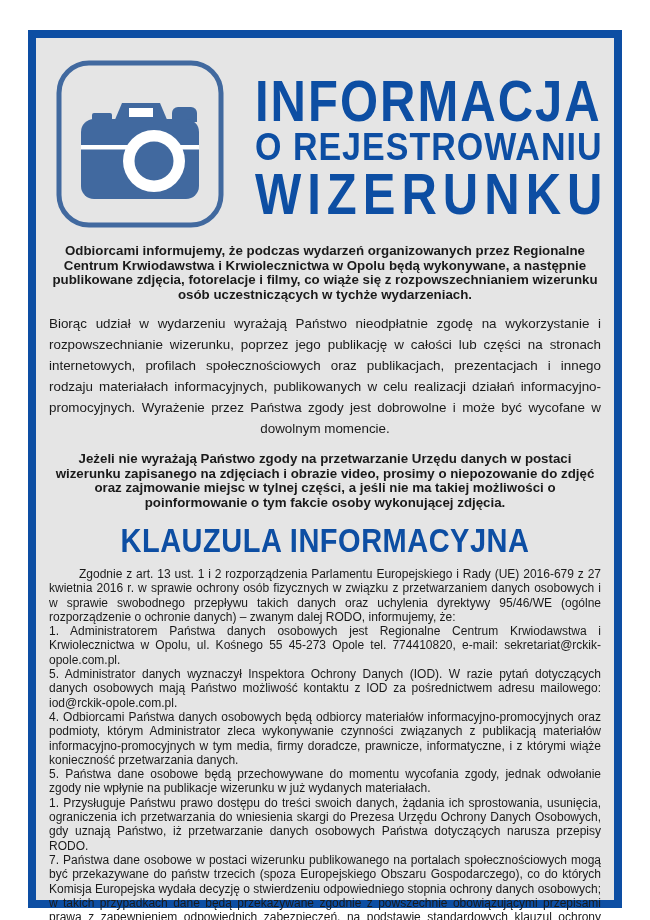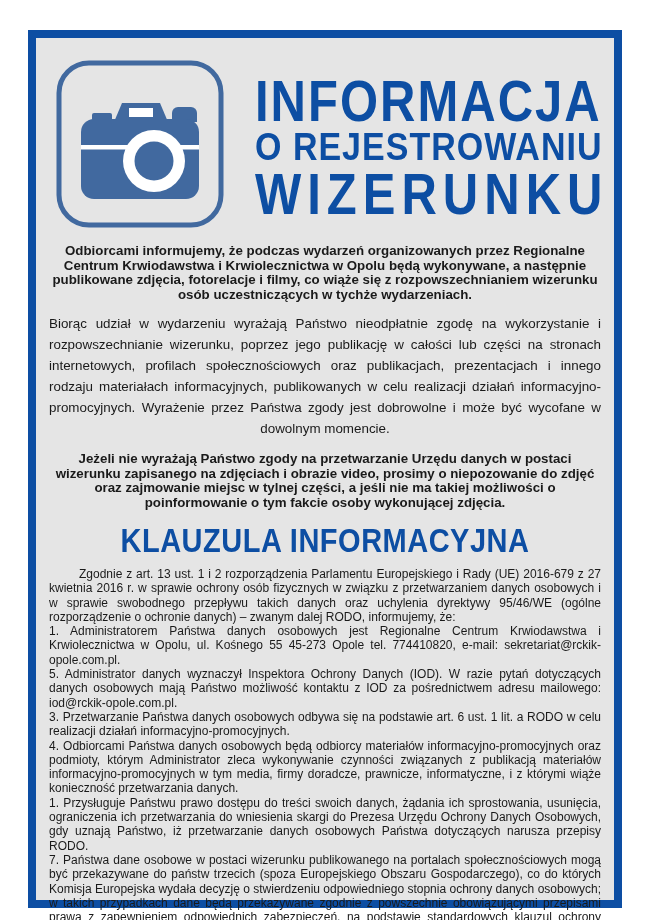--- a/index.html
+++ b/index.html
@@ -148,20 +148,20 @@
     <p class="justify-center-last">Biorąc udział w wydarzeniu wyrażają Państwo nieodpłatnie zgodę na wykorzystanie i rozpowszechnianie wizerunku, poprzez jego publikację w całości lub części na stronach internetowych, profilach społecznościowych oraz publikacjach, prezentacjach i innego rodzaju materiałach informacyjnych, publikowanych w celu realizacji działań informacyjno-promocyjnych. Wyrażenie przez Państwa zgody jest dobrowolne i może być wycofane w dowolnym momencie.</p>
 
     <p class="bold-center">Jeżeli nie wyrażają Państwo zgody na przetwarzanie Urzędu danych w postaci wizerunku zapisanego na zdjęciach i obrazie video, prosimy o niepozowanie do zdjęć oraz zajmowanie miejsc w tylnej części, a jeśli nie ma takiej możliwości o poinformowanie o tym fakcie osoby wykonującej zdjęcia.</p>
 
     <h2 class="clause-heading">KLAUZULA INFORMACYJNA</h2>
 
     <div class="clause">
       <p class="clause-intro">Zgodnie z art. 13 ust. 1 i 2 rozporządzenia Parlamentu Europejskiego i Rady (UE) 2016-679 z 27 kwietnia 2016 r. w sprawie ochrony osób fizycznych w związku z przetwarzaniem danych osobowych i w sprawie swobodnego przepływu takich danych oraz uchylenia dyrektywy 95/46/WE (ogólne rozporządzenie o ochronie danych) – zwanym dalej RODO, informujemy, że:</p>
       <p>1. Administratorem Państwa danych osobowych jest Regionalne Centrum Krwiodawstwa i Krwiolecznictwa w Opolu, ul. Kośnego 55 45-273 Opole tel. 774410820, e-mail: sekretariat@rckik-opole.com.pl.</p>
       <p>5. Administrator danych wyznaczył Inspektora Ochrony Danych (IOD). W razie pytań dotyczących danych osobowych mają Państwo możliwość kontaktu z IOD za pośrednictwem adresu mailowego: iod@rckik-opole.com.pl.</p>
-      <p>3. Przetwarzanie Państwa danych osobowych odbywa się na podstawie art. 6 ust. 1 lit. a RODO w celu realizacji działań informacyjno-promocyjnych.</p>
       <p>4. Odbiorcami Państwa danych osobowych będą odbiorcy materiałów informacyjno-promocyjnych oraz podmioty, którym Administrator zleca wykonywanie czynności związanych z publikacją materiałów informacyjno-promocyjnych w tym media, firmy doradcze, prawnicze, informatyczne, i z którymi wiąże konieczność przetwarzania danych.</p>
+      <p>5. Państwa dane osobowe będą przechowywane do momentu wycofania zgody, jednak odwołanie zgody nie wpłynie na publikacje wizerunku w już wydanych materiałach.</p>
       <p>1. Przysługuje Państwu prawo dostępu do treści swoich danych, żądania ich sprostowania, usunięcia, ograniczenia ich przetwarzania do wniesienia skargi do Prezesa Urzędu Ochrony Danych Osobowych, gdy uznają Państwo, iż przetwarzanie danych osobowych Państwa dotyczących narusza przepisy RODO.</p>
       <p>7. Państwa dane osobowe w postaci wizerunku publikowanego na portalach społecznościowych mogą być przekazywane do państw trzecich (spoza Europejskiego Obszaru Gospodarczego), co do których Komisja Europejska wydała decyzję o stwierdzeniu odpowiedniego stopnia ochrony danych osobowych; w takich przypadkach dane będą przekazywane zgodnie z powszechnie obowiązującymi przepisami prawa z zapewnieniem odpowiednich zabezpieczeń, na podstawie standardowych klauzul ochrony danych przyjętych przez Komisję Europejską. Mogą Państwo uzyskać kopię danych osobowych</p>
     </div>
 
   </div>
 </div>
 
 </body></html>

